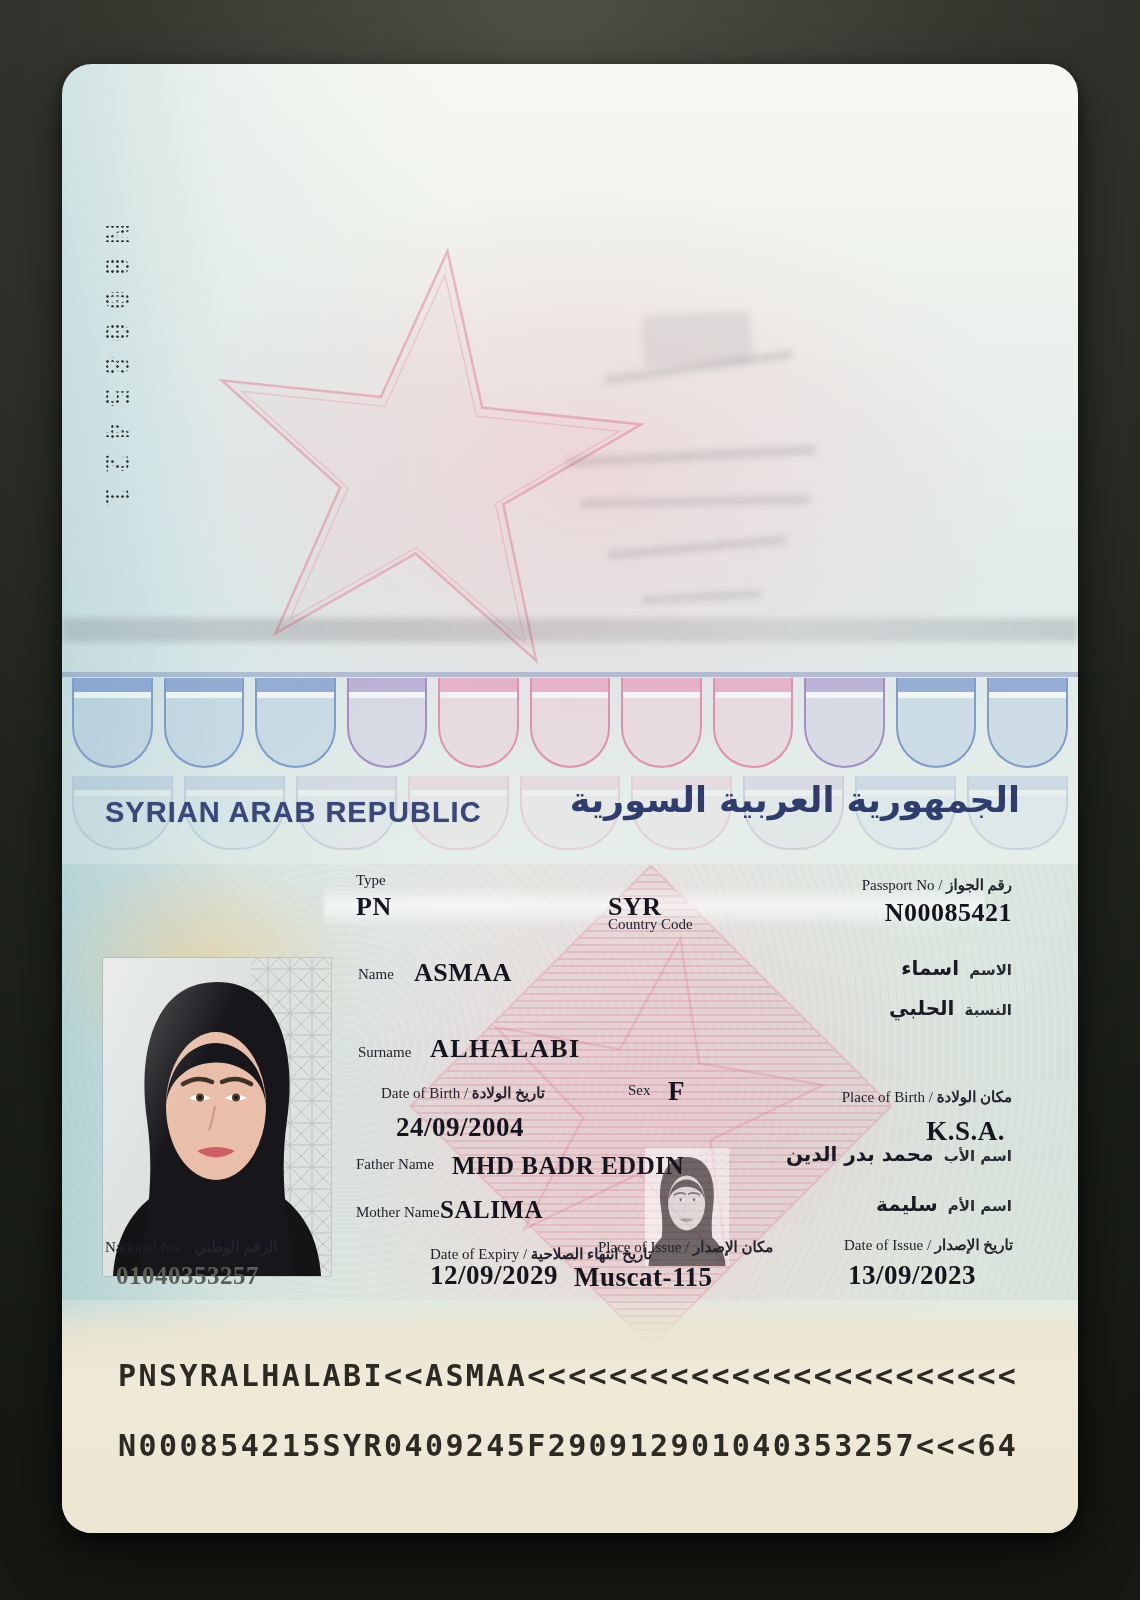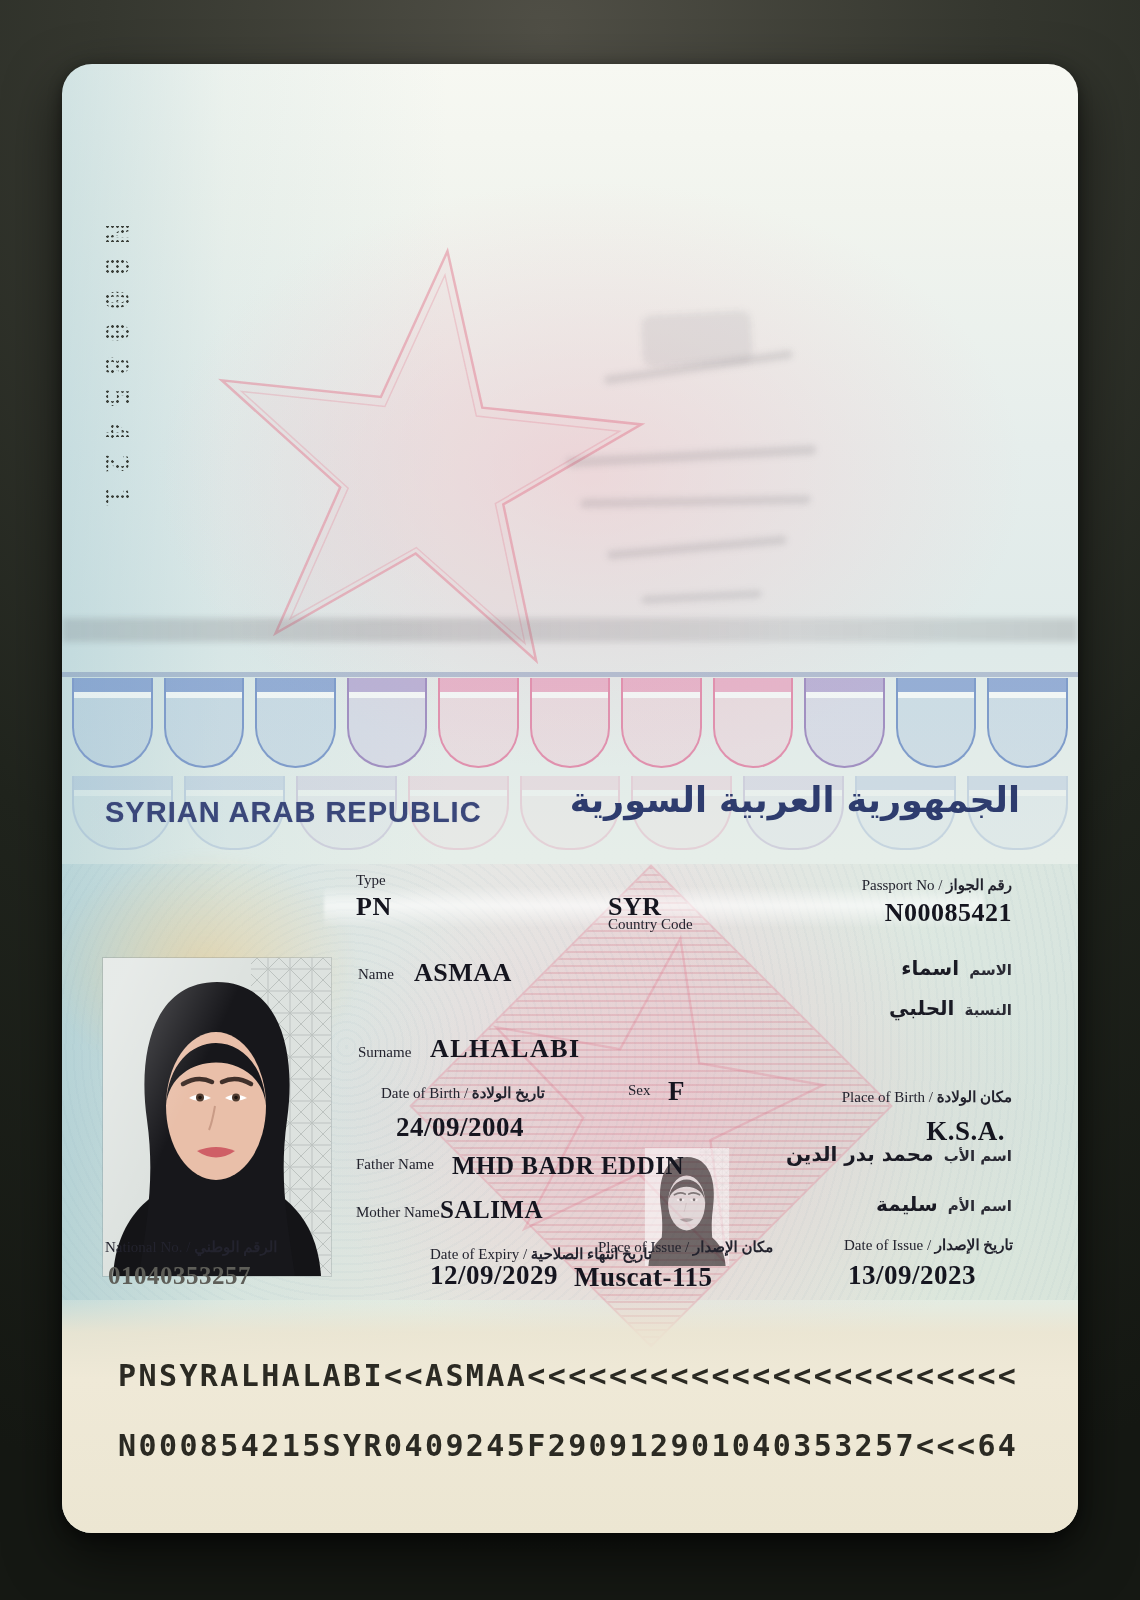--- a/index.html
+++ b/index.html
@@ -95,21 +95,21 @@
   .ghost{position:absolute;left:581px;top:1084px;width:88px;height:118px;
     filter:grayscale(1) brightness(1.12) opacity(.58);}
   
   .lbl{position:absolute;font-size:15px;color:#23232e;white-space:nowrap;}
   .lbl .ar{font-family:Liberation Serif, serif;font-size:15px;font-weight:bold;}
   .val{position:absolute;font-weight:bold;font-size:26px;color:#15151f;letter-spacing:.5px;white-space:nowrap;}
   .pair{position:absolute;direction:rtl;white-space:nowrap;font-family:"DejaVu Sans",sans-serif;color:#1a1a24;}
   .pair .plbl{font-size:15px;font-weight:bold;color:#2a2a34;}
   .pair .pval{font-size:20px;font-weight:bold;}
   .r{text-align:right;}
-  .gray{color:#5e5e58;}
+  .gray{color:#5e5e58;margin-left:8px;}
   
   .mrz-zone{
     position:absolute;left:0;right:0;top:1236px;height:233px;
     background:linear-gradient(180deg, rgba(236,229,209,0) 0%, rgba(236,229,209,.85) 14%, #efe9d7 34%, #ece6d2 100%);
   }
   .mrz-line{
     position:absolute;left:56px;width:910px;
     font-family:"DejaVu Sans Mono","Liberation Mono",monospace;
     font-size:30px;font-weight:bold;letter-spacing:2.4px;color:#2b2a23;white-space:nowrap;
   }

